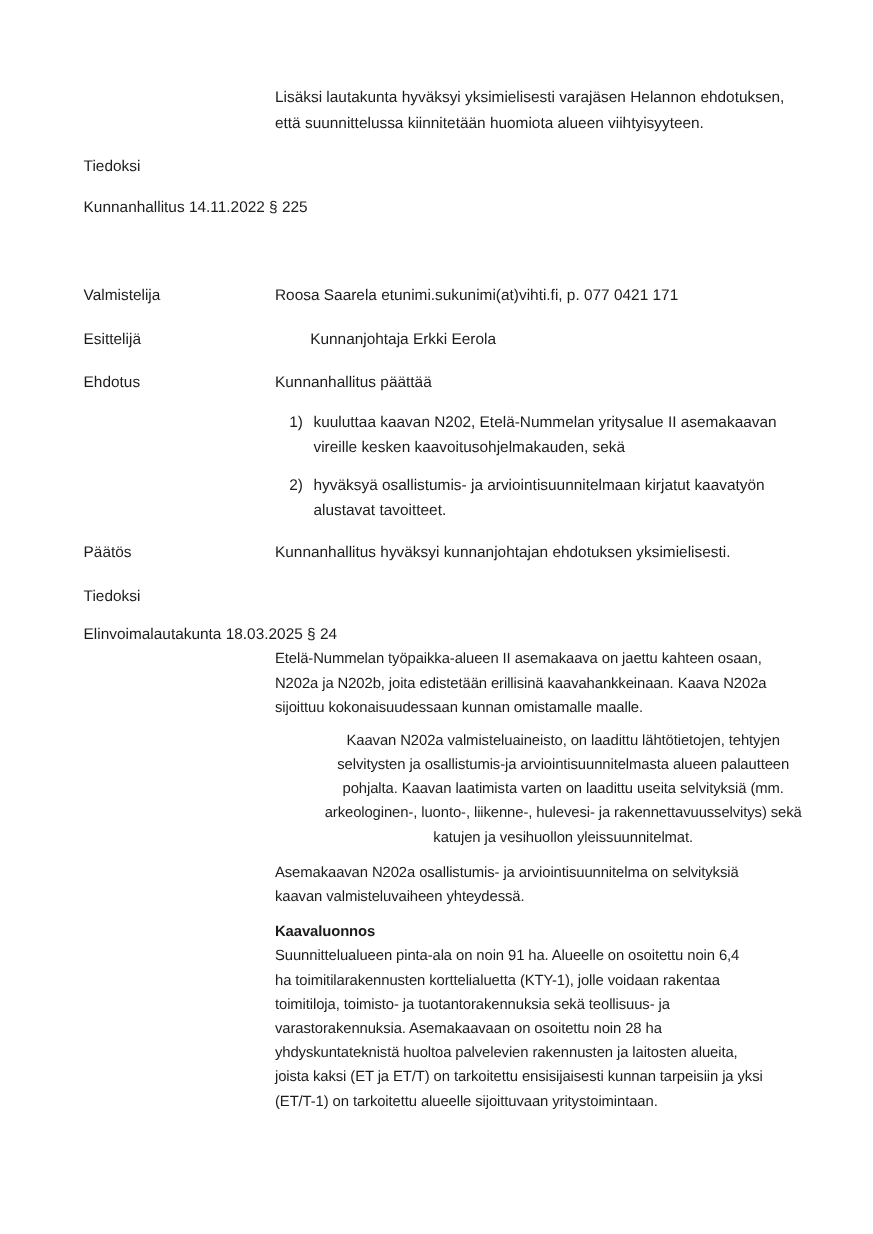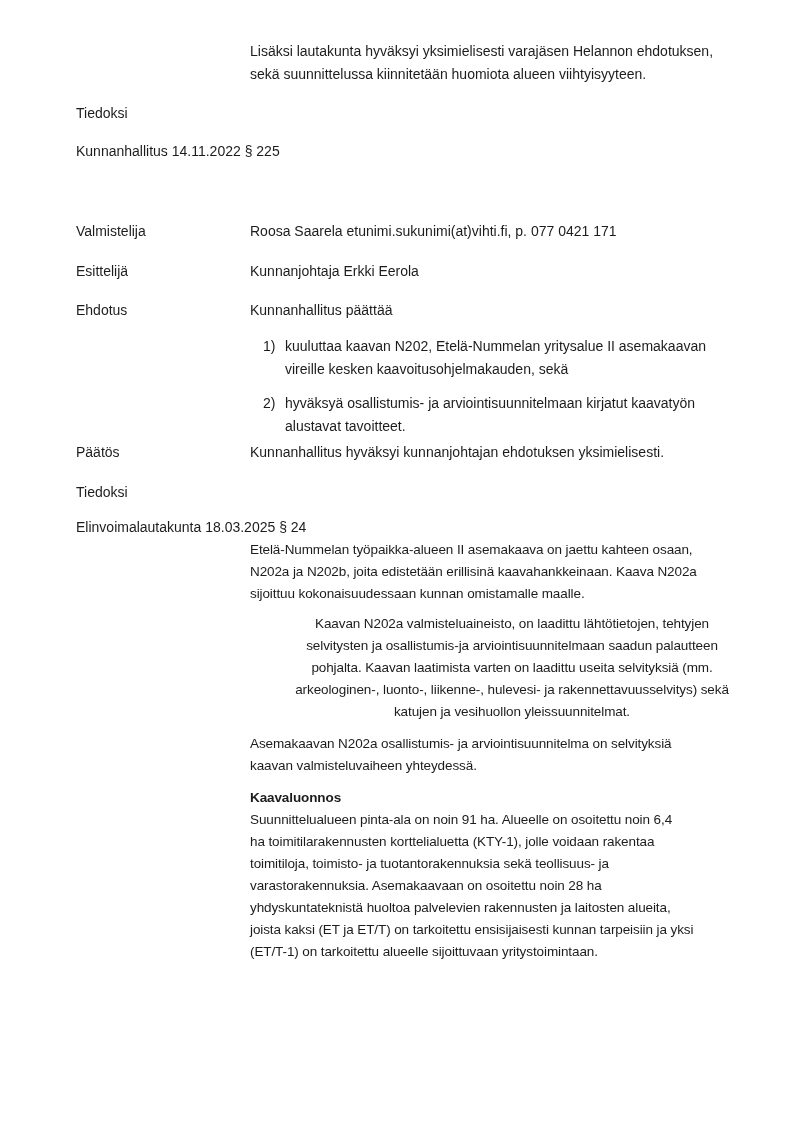--- a/index.html
+++ b/index.html
@@ -9,61 +9,61 @@
     background: #ffffff;
   }
   .page {
     position: relative;
     width: 794px;
     height: 1122px;
     margin: 0 auto;
     background: #ffffff;
     overflow: hidden;
     box-sizing: border-box;
-    padding: 40px 20px 0 76px;
+    padding: 77px 20px 0 76px;
     font-family: "Liberation Sans", sans-serif;
     font-size: 14px;
     line-height: 23px;
     color: #1c1c1c;
   }
   .content-indent { margin-left: 174px; }
   .field-row { display: flex; }
   .field-label { width: 174px; flex: none; }
   .field-value { flex: 1; }
   .list-item { display: flex; margin-left: 187px; }
   .list-num { width: 22px; flex: none; }
   .body-text {
     font-size: 13.5px;
     line-height: 22px;
     letter-spacing: -0.1px;
   }
   .section-heading { font-weight: bold; }
   .mt-intro-gap1 { margin-top: 16px; }
   .mt-intro-gap2 { margin-top: 15px; }
   .mt-fields     { margin-top: 57px; }
-  .mt-field      { margin-top: 17px; }
+  .mt-field      { margin-top: 17px; gap: 32px; }
   .mt-field2     { margin-top: 16px; }
   .mt-list1      { margin-top: 13px; }
   .mt-list2      { margin-top: 11px; }
-  .mt-decision   { margin-top: 3px; align-items: flex-end; }
+  .mt-decision   { margin-top: 15px; align-items: flex-end; }
   .mt-tiedoksi2  { margin-top: 17px; }
   .mt-ref2       { margin-top: 12px; }
   .mt-section1   { margin-top: 32px; }
   .mt-p8         { margin-top: 8px; text-align: center; }
   .mt-p10        { margin-top: 10px; }
   .line { white-space: pre; }
 </style>
 </head>
 <body>
 
 <div class="page">
 
   <div class="content-indent">
       <div class="line">Lisäksi lautakunta hyväksyi yksimielisesti varajäsen Helannon ehdotuksen,</div>
-      <div class="line">sekä suunnittelussa kiinnitetään huomiota alueen viihtyisyyteen.</div>
+      <div class="line">että suunnittelussa kiinnitetään huomiota alueen viihtyisyyteen.</div>
     </div>
 
   <div class="mt-intro-gap1">Tiedoksi</div>
 
   <div class="mt-intro-gap2">Kunnanhallitus 14.11.2022 § 225</div>
 
   <div class="field-row mt-fields">
     <div class="field-label">Valmistelija</div>
     <div class="field-value">Roosa Saarela etunimi.sukunimi(at)vihti.fi, p. 077 0421 171</div>
   </div>
@@ -106,21 +106,21 @@
   <div class="content-indent body-text">
 
     <div>
       <div>
           <div class="line">Etelä-Nummelan työpaikka-alueen II asemakaava on jaettu kahteen osaan,</div>
           <div class="line">N202a ja N202b, joita edistetään erillisinä kaavahankkeinaan. Kaava N202a</div>
           <div class="line">sijoittuu kokonaisuudessaan kunnan omistamalle maalle.</div>
         </div>
       <div class="mt-p8">
           <div class="line">Kaavan N202a valmisteluaineisto, on laadittu lähtötietojen, tehtyjen</div>
-          <div class="line">selvitysten ja osallistumis-ja arviointisuunnitelmaan saadun palautteen</div>
+          <div class="line">selvitysten ja osallistumis-ja arviointisuunnitelmasta alueen palautteen</div>
           <div class="line">pohjalta. Kaavan laatimista varten on laadittu useita selvityksiä (mm.</div>
           <div class="line">arkeologinen-, luonto-, liikenne-, hulevesi- ja rakennettavuusselvitys) sekä</div>
           <div class="line">katujen ja vesihuollon yleissuunnitelmat.</div>
         </div>
       <div class="mt-p10">
           <div class="line">Asemakaavan N202a osallistumis- ja arviointisuunnitelma on selvityksiä</div>
           <div class="line">kaavan valmisteluvaiheen yhteydessä.</div>
         </div>
     </div>
 

